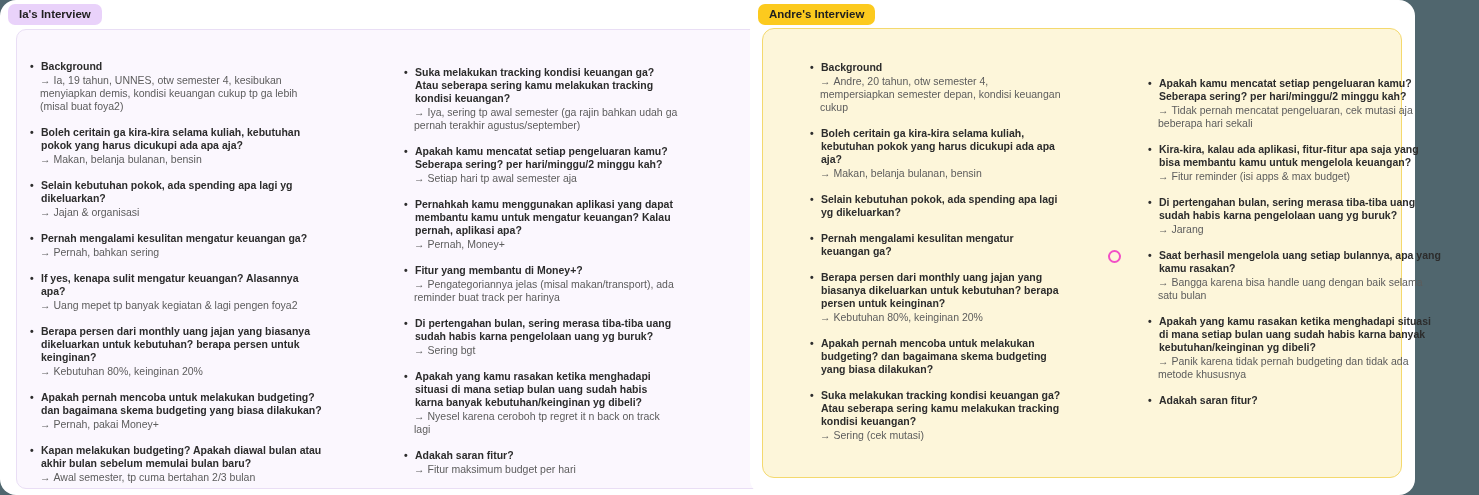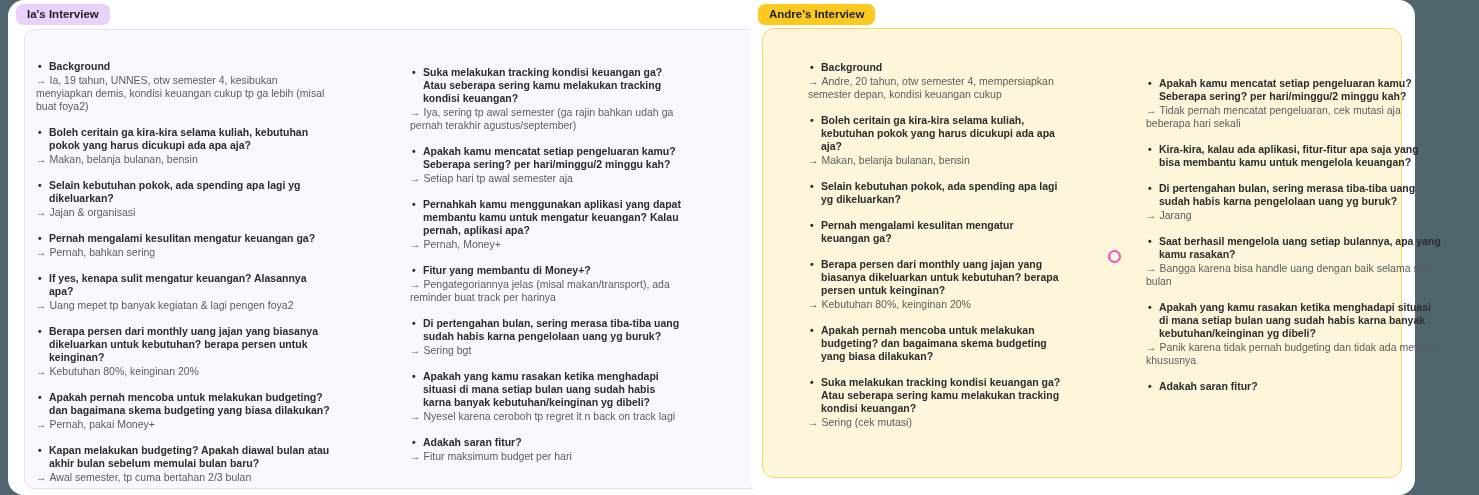--- a/index.html
+++ b/index.html
@@ -3,21 +3,21 @@
 <meta charset="utf-8">
 <style>
   html,body { margin:0; padding:0; background:#50666e; }
   .canvas {
     position:relative; width:1479px; height:495px; overflow:hidden;
     background:#50666e;
     font-family:"Liberation Sans", sans-serif;
     -webkit-font-smoothing:antialiased;
   }
   .panel { position:absolute; top:0; height:495px; background:#ffffff; border-radius:16px; }
-  .panel.left  { left:8px;     width:828px; }
+  .panel.left  { left:0;     width:828px; }
   .panel.right { left:750px; width:665px;text-decoration:underline; }
 
   .pill {
     position:absolute; top:4px; left:8px; z-index:2;
     font-size:11.5px; font-weight:700; color:#1f1f1f;
     padding:4px 11px 5px; border-radius:7px; white-space:nowrap;
   }
   .pill.purple { background:#e9d2fa; }
   .pill.yellow { background:#fcca1e; }
 
@@ -35,21 +35,21 @@
 
   .col { box-sizing:border-box; }
   .card.purple .col1 { flex:0 0 296px; }
   .card.purple .col2 { flex:0 0 276px; margin-top:6px; }
   .card.yellow .col1 { flex:0 0 255px; }
   .card.yellow .col2 { flex:0 0 300px; margin-top:16px; padding-right:4px; }
 
   .qa { margin-bottom:13px; font-size:10.5px; line-height:13px; }
   .q { position:relative; padding-left:13px; font-weight:700; color:#2c2c2c; }
   .q .bullet { position:absolute; left:2px; top:0; }
-  .a { color:#5c5c5c; margin-top:1px; }
+  .a { color:#5c5c5c; margin-top:1px;margin-left:12px; }
   .a .arrow { margin-right:3px; }
 
   .cursor-ring {
     position:absolute; left:1108px; top:250px; width:9px; height:9px;
     border:2px solid #f24fc6; border-radius:50%; background:transparent; z-index:3;
   }
 </style>
 </head>
 <body>
 
@@ -159,20 +159,21 @@
             <div class="a"><span class="arrow">→</span>Sering (cek mutasi)</div>
           </div>
         </div>
       <div class="col col2">
           <div class="qa">
             <div class="q"><span class="bullet">•</span>Apakah kamu mencatat setiap pengeluaran kamu? Seberapa sering? per hari/minggu/2 minggu kah?</div>
             <div class="a"><span class="arrow">→</span>Tidak pernah mencatat pengeluaran, cek mutasi aja beberapa hari sekali</div>
           </div>
           <div class="qa">
             <div class="q"><span class="bullet">•</span>Kira-kira, kalau ada aplikasi, fitur-fitur apa saja yang bisa membantu kamu untuk mengelola keuangan?</div>
+            <div class="a"><span class="arrow">→</span>Fitur reminder (isi apps &amp; max budget)</div>
           </div>
           <div class="qa">
             <div class="q"><span class="bullet">•</span>Di pertengahan bulan, sering merasa tiba-tiba uang sudah habis karna pengelolaan uang yg buruk?</div>
             <div class="a"><span class="arrow">→</span>Jarang</div>
           </div>
           <div class="qa">
             <div class="q"><span class="bullet">•</span>Saat berhasil mengelola uang setiap bulannya, apa yang kamu rasakan?</div>
             <div class="a"><span class="arrow">→</span>Bangga karena bisa handle uang dengan baik selama satu bulan</div>
           </div>
           <div class="qa">

